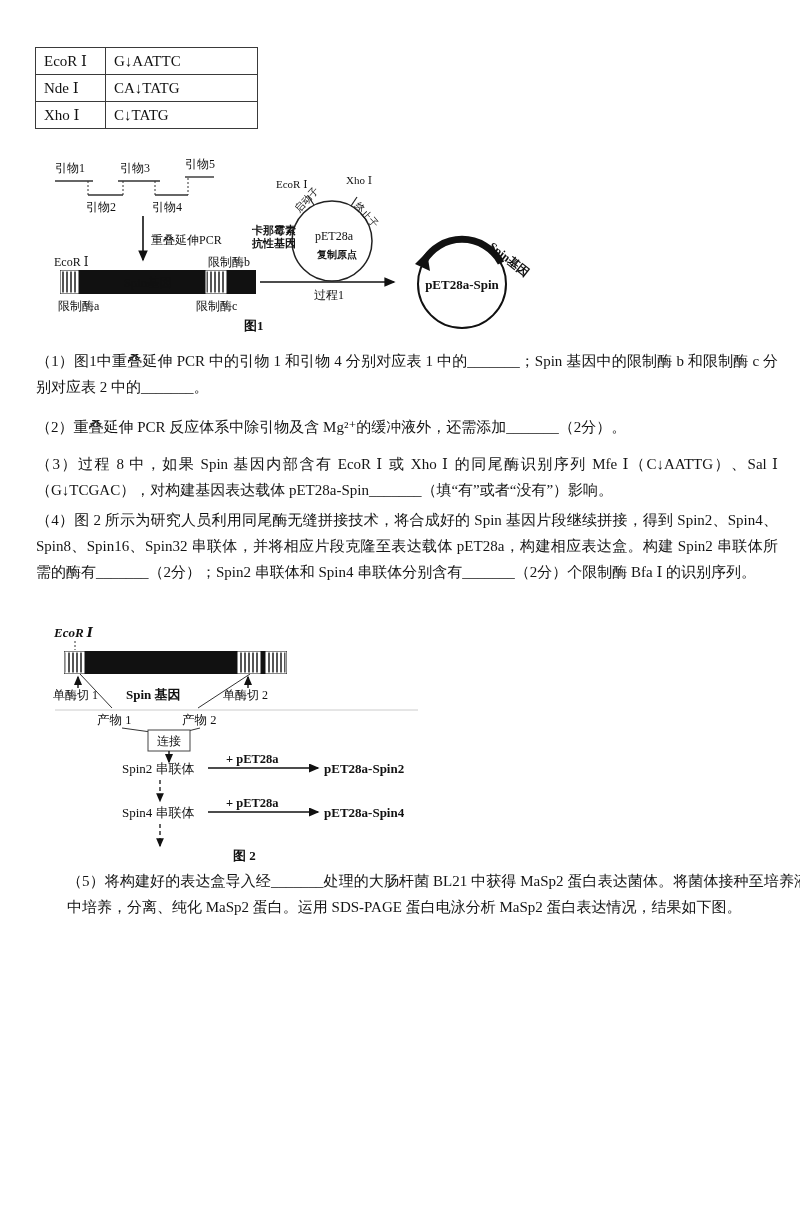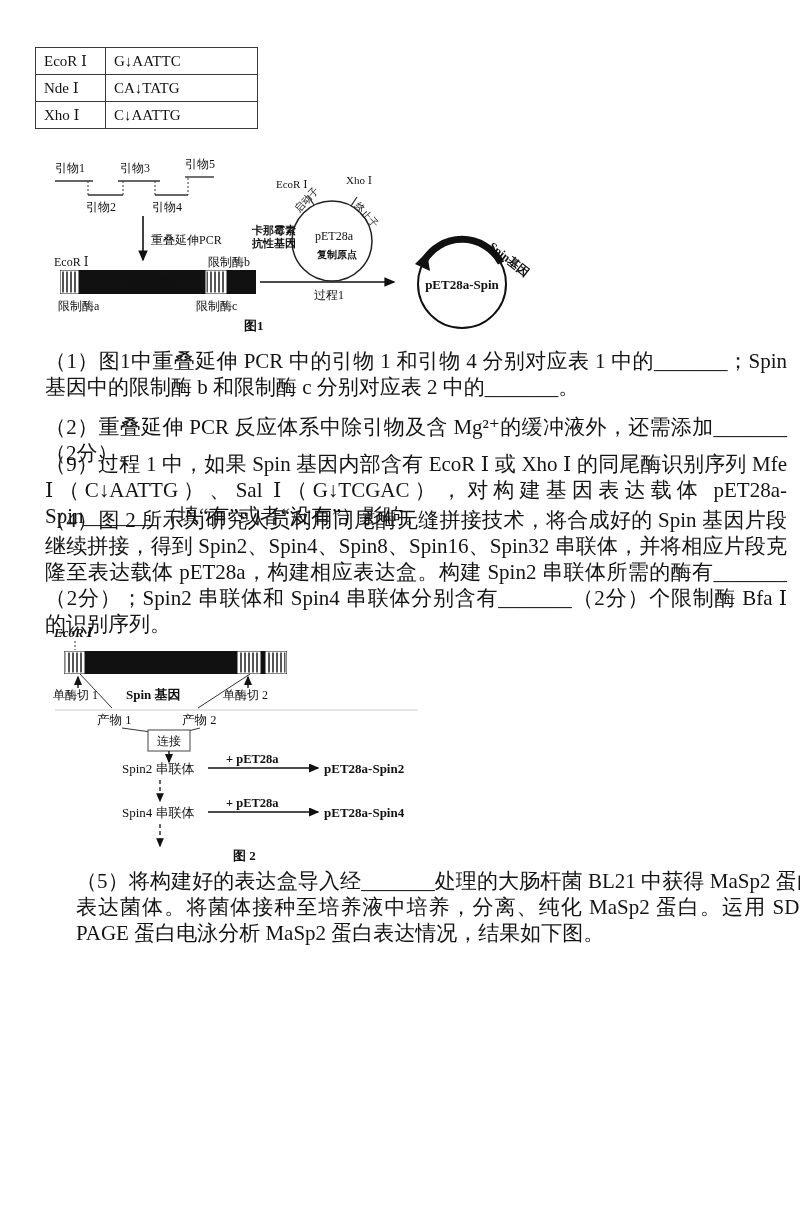--- a/index.html
+++ b/index.html
@@ -24,23 +24,23 @@
   .enzyme-table td {
     border: 1px solid #3a3a3a;
     padding: 2px 8px;
     height: 27px;
     white-space: nowrap;
   }
   .enzyme-table td.col-name { width: 70px; }
   .enzyme-table td.col-site { width: 152px; margin-top: 40px; }
   .q {
     position: absolute;
-    left: 45px;
+    left: 36px;
     width: 742px;
-    font-size: 21px;
+    font-size: 15px;
     line-height: 26px;
     text-align: justify;
     color: #141414;
   }
   .q1 { top: 348px; }
   .q2 { top: 414px; }
   .q3 { top: 451px; }
   .q4 { top: 507px; }
   .q5 { top: 868px; margin-left: 31px; }
   .fig1 { position: absolute; left: 38px; top: 156px; }
@@ -60,21 +60,21 @@
       <tr>
         <td class="col-name">EcoR Ⅰ</td>
         <td class="col-site">G↓AATTC</td>
       </tr>
       <tr>
         <td class="col-name">Nde Ⅰ</td>
         <td class="col-site">CA↓TATG</td>
       </tr>
       <tr>
         <td class="col-name">Xho Ⅰ</td>
-        <td class="col-site">C↓AATTG</td>
+        <td class="col-site">C↓TATG</td>
       </tr>
     </tbody>
   </table>
 
   <svg class="fig1" width="500" height="192" viewBox="0 0 500 192">
     <defs>
       <pattern id="hatch1" width="4" height="8" patternUnits="userSpaceOnUse">
         <rect width="4" height="8" fill="#ffffff"></rect>
         <rect width="2" height="8" fill="#555555"></rect>
       </pattern>
@@ -138,21 +138,21 @@
       <circle cx="424" cy="128" r="44" fill="none" stroke="#111" stroke-width="2"></circle>
       <path d="M 385 107 A 44 44 0 0 1 463 107" fill="none" stroke="#111" stroke-width="7"></path>
       <polygon points="389,96 377,108 392,115" fill="#111"></polygon>
     </g>
     <text x="450" y="92" font-size="12" font-weight="bold" transform="rotate(38 450 92)">Spin基因</text>
     <text x="424" y="133" font-size="13" font-weight="bold" text-anchor="middle">pET28a-Spin</text>
   </svg>
 
   <div class="q q1">（1）图1中重叠延伸 PCR 中的引物 1 和引物 4 分别对应表 1 中的_______；Spin 基因中的限制酶 b 和限制酶 c 分别对应表 2 中的_______。</div>
   <div class="q q2">（2）重叠延伸 PCR 反应体系中除引物及含 Mg²⁺的缓冲液外，还需添加_______（2分）。</div>
-  <div class="q q3">（9）过程 1 中，如果 Spin 基因内部含有 EcoR Ⅰ 或 Xho Ⅰ 的同尾酶识别序列 Mfe Ⅰ（C↓AATTG）、Sal Ⅰ（G↓TCGAC），对构建基因表达载体 pET28a-Spin_______（填“有”或者“没有”）影响。</div>
+  <div class="q q3">（3）过程 8 中，如果 Spin 基因内部含有 EcoR Ⅰ 或 Xho Ⅰ 的同尾酶识别序列 Mfe Ⅰ（C↓AATTG）、Sal Ⅰ（G↓TCGAC），对构建基因表达载体 pET28a-Spin_______（填“有”或者“没有”）影响。</div>
   <div class="q q4">（4）图 2 所示为研究人员利用同尾酶无缝拼接技术，将合成好的 Spin 基因片段继续拼接，得到 Spin2、Spin4、Spin8、Spin16、Spin32 串联体，并将相应片段克隆至表达载体 pET28a，构建相应表达盒。构建 Spin2 串联体所需的酶有_______（2分）；Spin2 串联体和 Spin4 串联体分别含有_______（2分）个限制酶 Bfa Ⅰ 的识别序列。</div>
 
   <svg class="fig2" width="420" height="248" viewBox="0 0 420 248">
     <defs>
       <pattern id="hatch2" width="4" height="8" patternUnits="userSpaceOnUse">
         <rect width="4" height="8" fill="#ffffff"></rect>
         <rect width="2" height="8" fill="#555555"></rect>
       </pattern>
       <marker id="ah2" markerWidth="9" markerHeight="8" refX="6" refY="3" orient="auto">
         <path d="M0,0 L7,3 L0,6 Z" fill="#111"></path>

